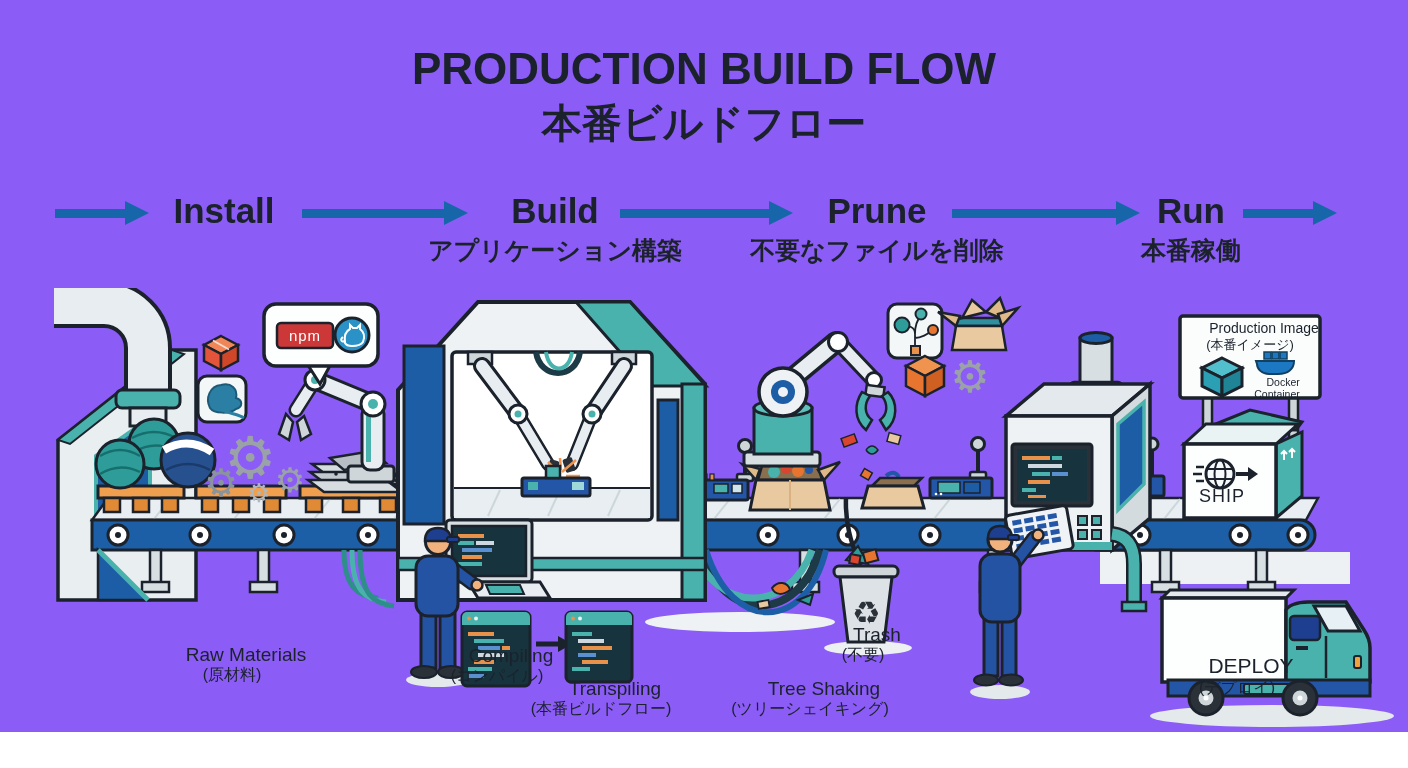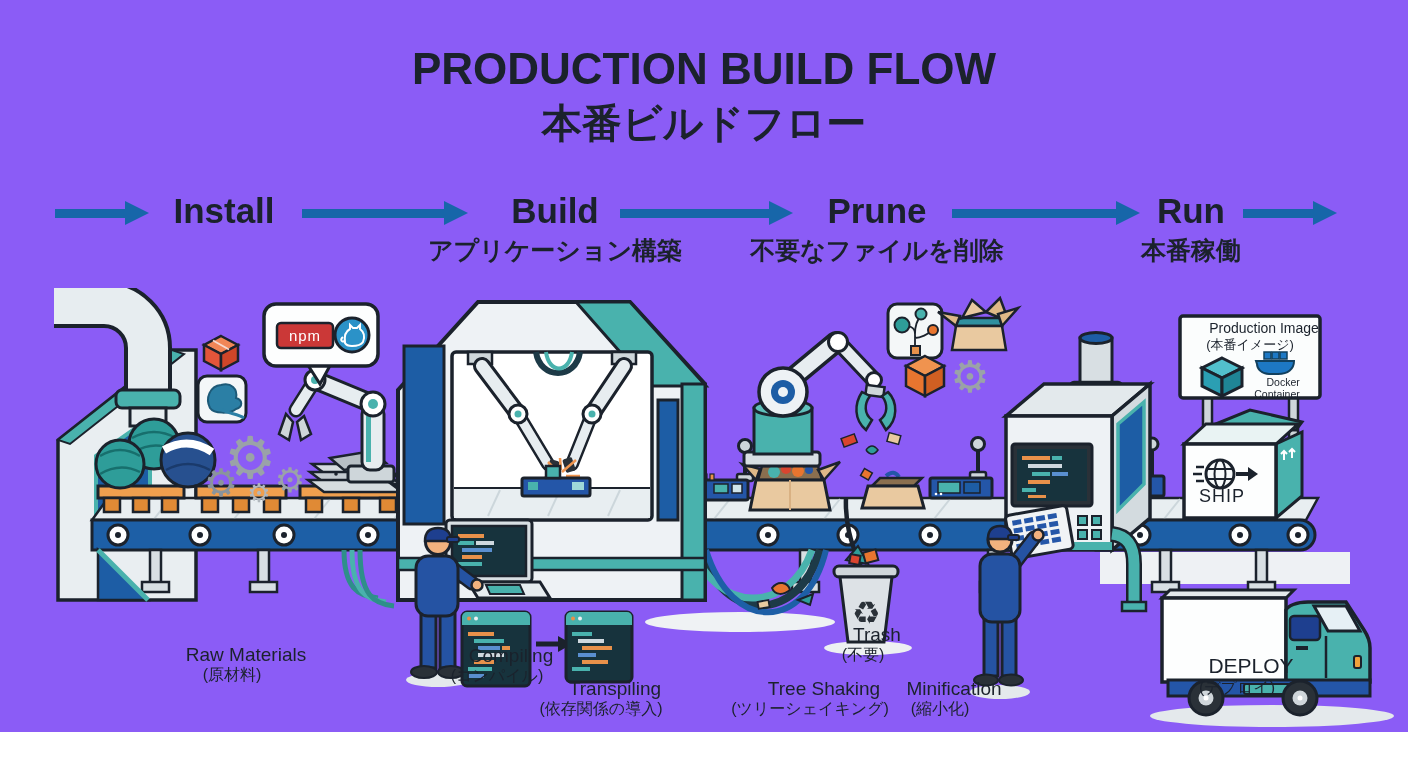--- a/index.html
+++ b/index.html
@@ -566,29 +566,25 @@
     <span class="en">Raw Materials</span>
     <span class="jp">(原材料)</span>
   </div>
   <div class="lbl lbl-npm" style="left:305px;top:327px;">npm</div>
   <div class="lbl" style="left:497px;top:645px;">
     <span class="en">Compiling</span>
     <span class="jp">(コンパイル)</span>
   </div>
   <div class="lbl" style="left:601px;top:678px;">
     <span class="en">Transpiling</span>
-    <span class="jp">(依存関係の導入)</span>
+    <span class="jp">(本番ビルドフロー)</span>
   </div>
   <div class="lbl" style="left:810px;top:678px;">
     <span class="en">Tree Shaking</span>
     <span class="jp">(ツリーシェイキング)</span>
-  </div>
-  <div class="lbl" style="left:940px;top:678px;">
-    <span class="en">Minification</span>
-    <span class="jp">(縮小化)</span>
   </div>
   <div class="lbl" style="left:863px;top:624px;">
     <span class="en">Trash</span>
     <span class="jp">(不要)</span>
   </div>
   <div class="lbl lbl-sign" style="left:1250px;top:320px;">
     <span class="en">Production Image</span>
     <span class="jp">(本番イメージ)</span>
   </div>
   <div class="lbl lbl-docker" style="left:1277px;top:376px;text-align:right;">

